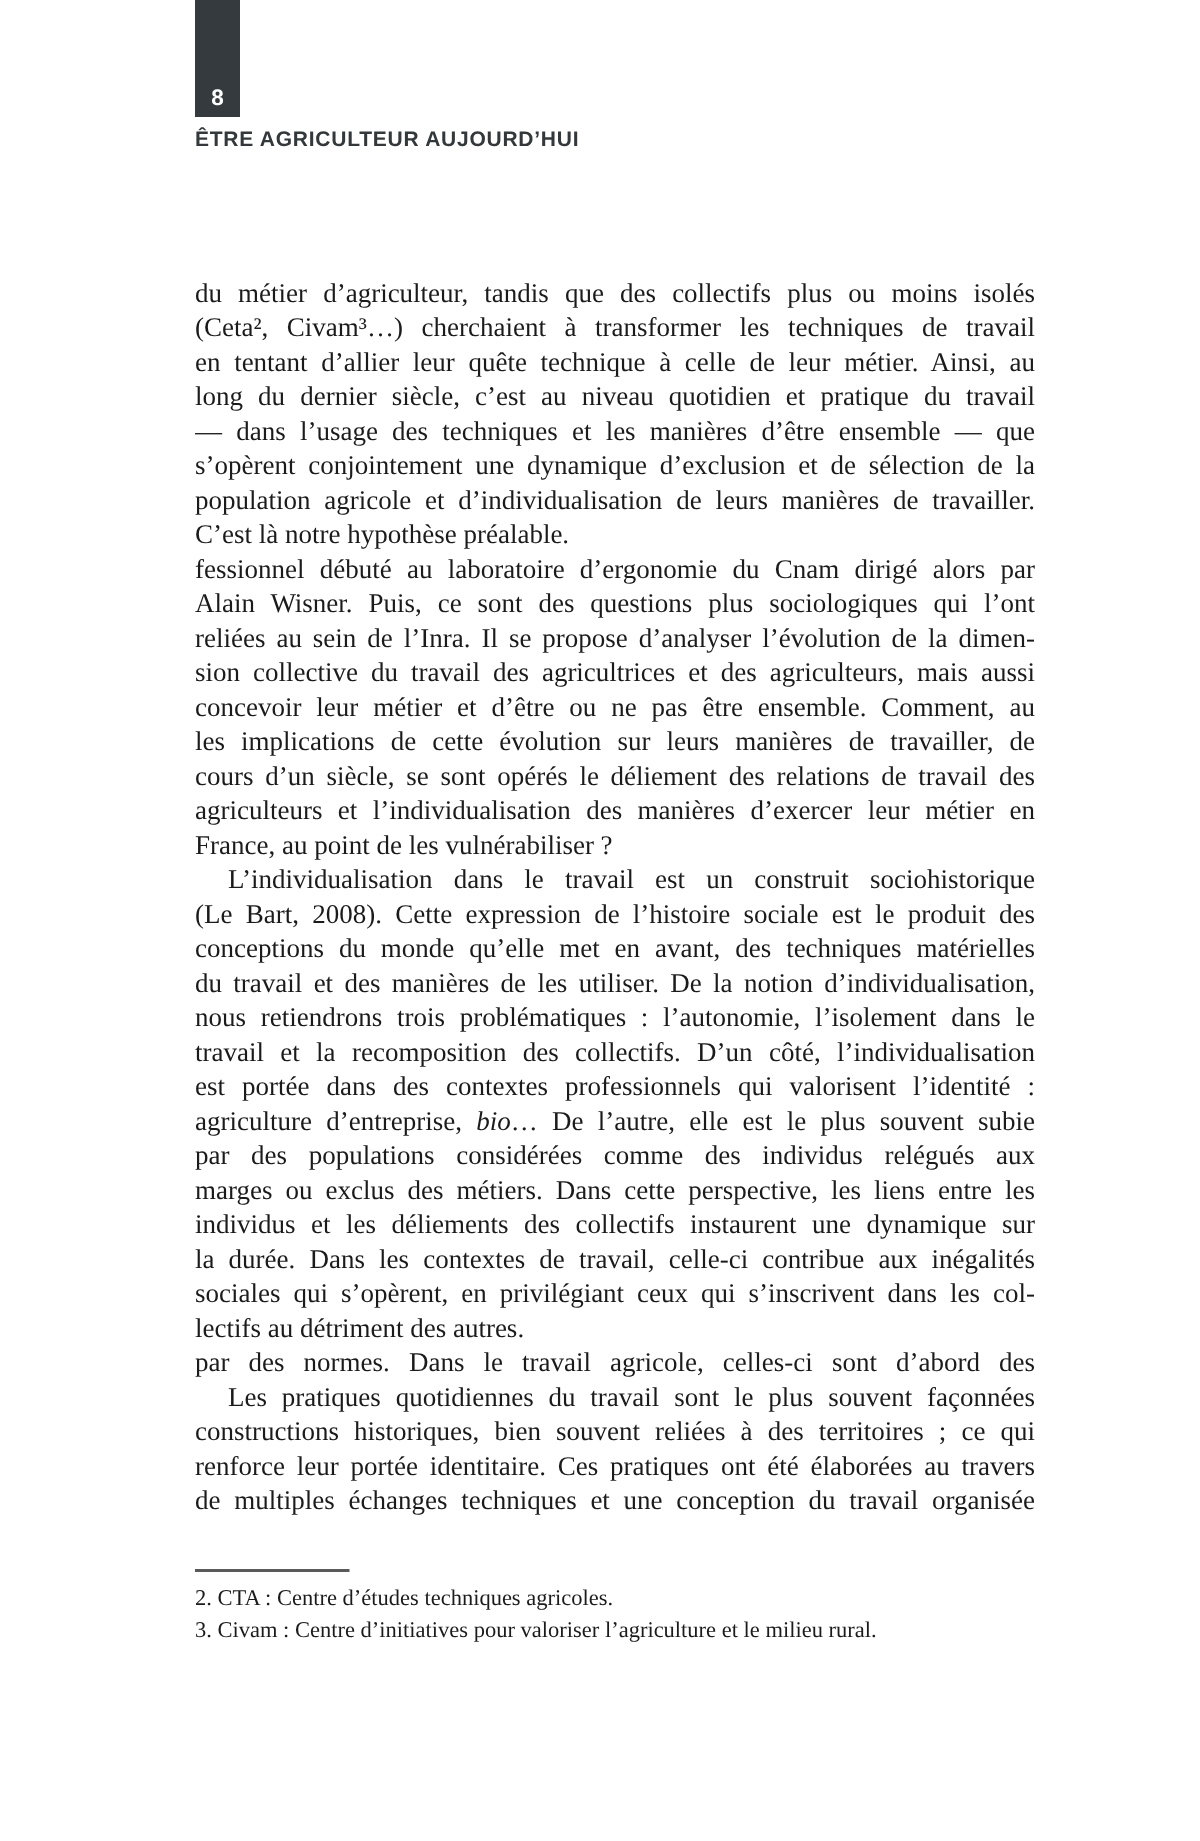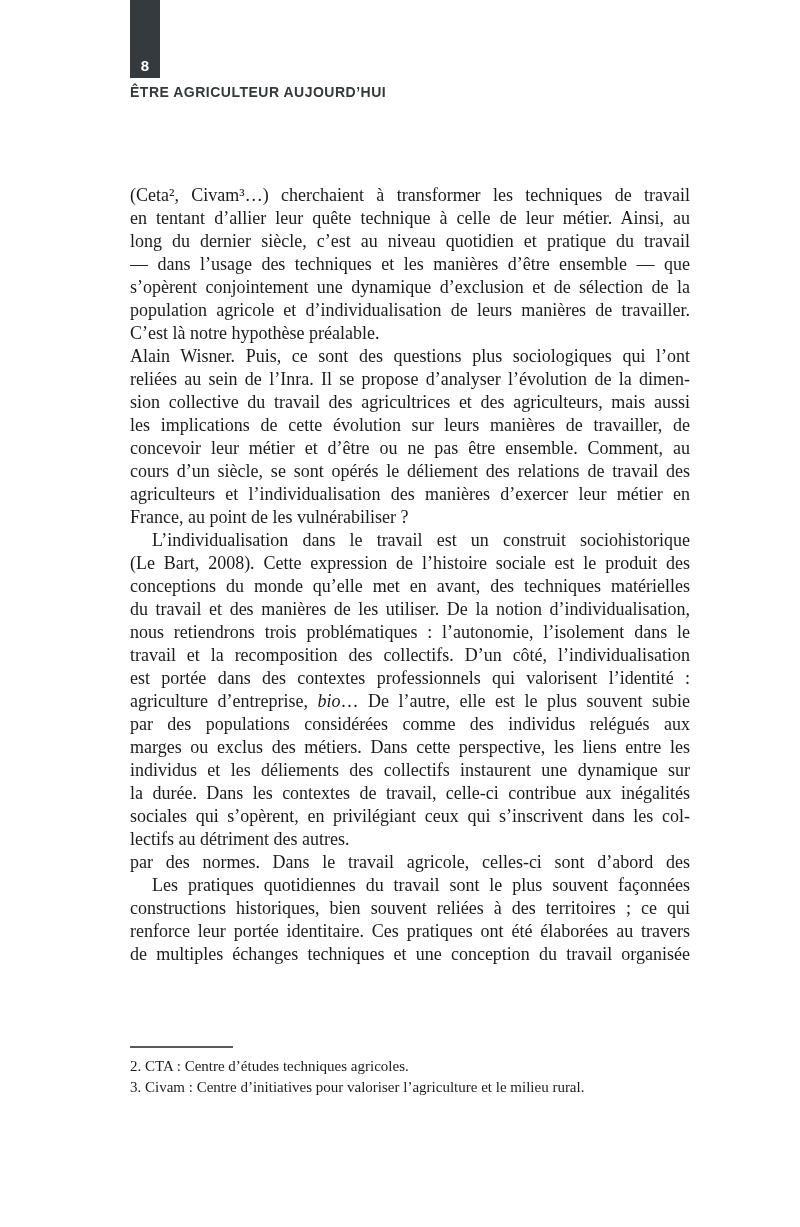--- a/index.html
+++ b/index.html
@@ -95,34 +95,36 @@
 <div class="page">
 
   <div class="page-tab">
     <span class="num">8</span>
   </div>
 
   <div class="running-header">ÊTRE AGRICULTEUR AUJOURD’HUI</div>
 
   <div class="body-text">
       <div class="paragraph">
+        <div class="line">du métier d’agriculteur, tandis que des collectifs plus ou moins isolés</div>
         <div class="line">(Ceta², Civam³…) cherchaient à transformer les techniques de travail</div>
         <div class="line">en tentant d’allier leur quête technique à celle de leur métier. Ainsi, au</div>
         <div class="line">long du dernier siècle, c’est au niveau quotidien et pratique du travail</div>
         <div class="line">— dans l’usage des techniques et les manières d’être ensemble — que</div>
         <div class="line">s’opèrent conjointement une dynamique d’exclusion et de sélection de la</div>
         <div class="line">population agricole et d’individualisation de leurs manières de travailler.</div>
         <div class="line para-end">C’est là notre hypothèse préalable.</div>
       </div>
       <div class="paragraph">
+        <div class="line">fessionnel débuté au laboratoire d’ergonomie du Cnam dirigé alors par</div>
         <div class="line">Alain Wisner. Puis, ce sont des questions plus sociologiques qui l’ont</div>
         <div class="line">reliées au sein de l’Inra. Il se propose d’analyser l’évolution de la dimen-</div>
         <div class="line">sion collective du travail des agricultrices et des agriculteurs, mais aussi</div>
+        <div class="line">concevoir leur métier et d’être ou ne pas être ensemble. Comment, au</div>
         <div class="line">les implications de cette évolution sur leurs manières de travailler, de</div>
-        <div class="line">concevoir leur métier et d’être ou ne pas être ensemble. Comment, au</div>
         <div class="line">cours d’un siècle, se sont opérés le déliement des relations de travail des</div>
         <div class="line">agriculteurs et l’individualisation des manières d’exercer leur métier en</div>
         <div class="line para-end">France, au point de les vulnérabiliser ?</div>
       </div>
       <div class="paragraph">
         <div class="line indent">L’individualisation dans le travail est un construit sociohistorique</div>
         <div class="line">(Le Bart, 2008). Cette expression de l’histoire sociale est le produit des</div>
         <div class="line">conceptions du monde qu’elle met en avant, des techniques matérielles</div>
         <div class="line">du travail et des manières de les utiliser. De la notion d’individualisation,</div>
         <div class="line">nous retiendrons trois problématiques : l’autonomie, l’isolement dans le</div>

